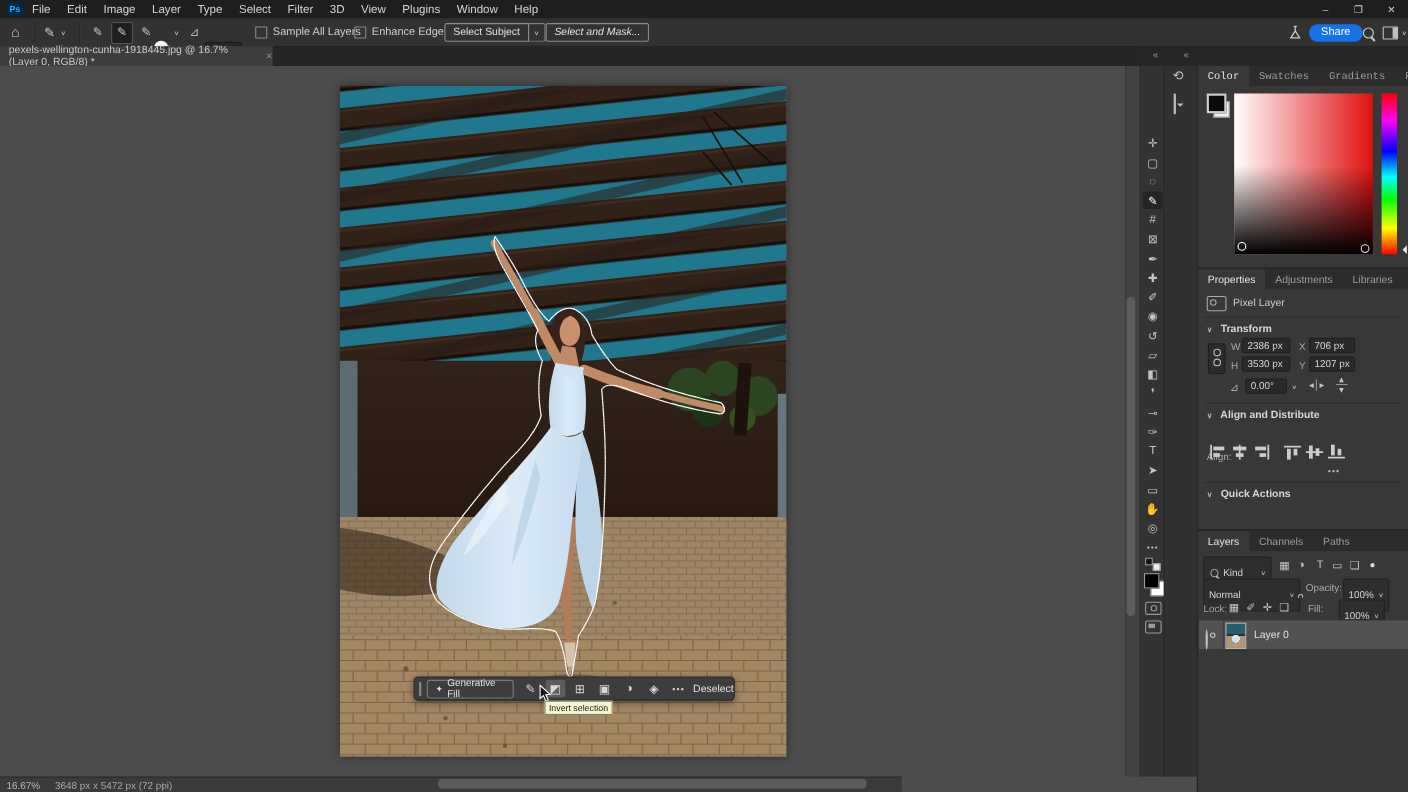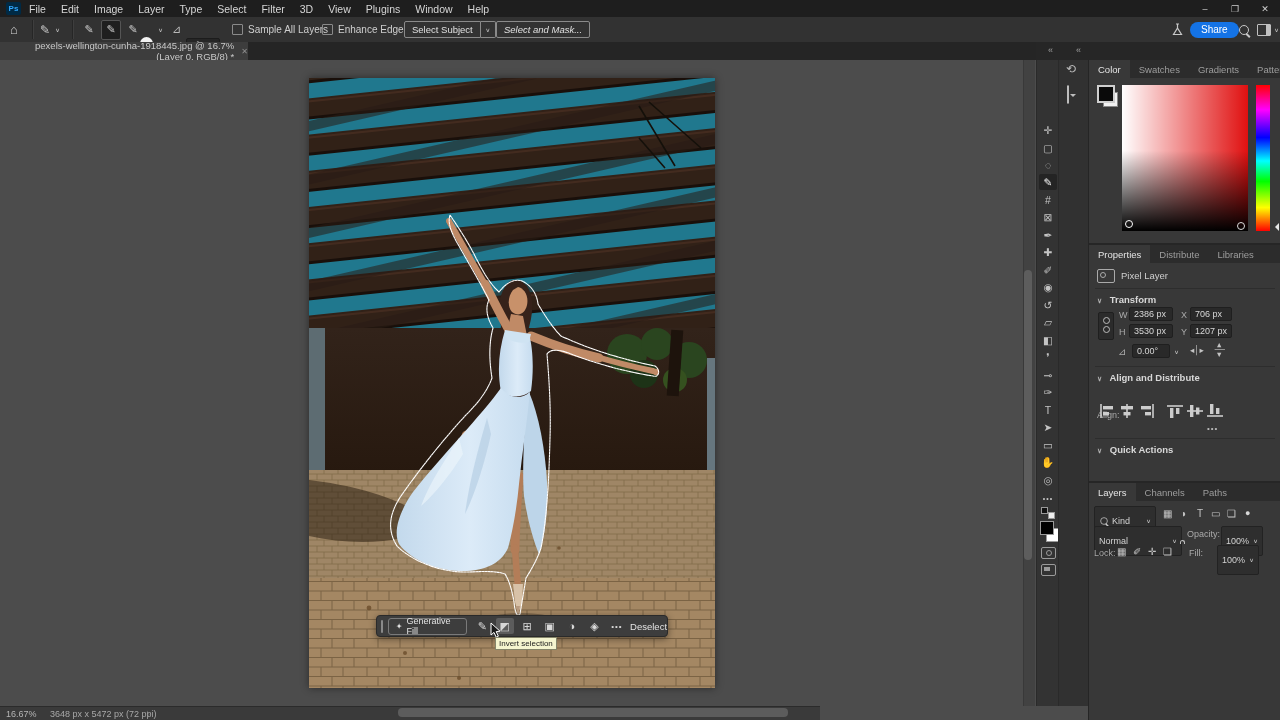--- a/index.html
+++ b/index.html
@@ -18,21 +18,21 @@
   .vsep{position:absolute;top:3px;height:19px;width:1px;background:#262626;border-right:1px solid #3e3e3e;}
   .mode-btn{width:18px;height:18px;display:flex;align-items:center;justify-content:center;border-radius:2px;font-size:11px;color:#c8c8c8;}
   .mode-btn.active{background:#1f1f1f;border:1px solid #555;}
   .chk{width:9px;height:9px;border:1px solid #8a8a8a;border-radius:1px;margin-right:5px;background:transparent;}
   .ob-btn{border:1px solid #8a8a8a;border-radius:2px;height:15px;display:flex;align-items:center;justify-content:center;
     font-size:9.5px;color:#e0e0e0;padding:0 7px;background:transparent;}
   .chev{font-size:7px;color:#bdbdbd;transform:scaleY(.8);}
   #share-btn{background:#1473e6;border-radius:9px;height:16px;padding:0 11px;display:flex;align-items:center;color:#fff;font-size:10px;}
   .mag{width:8px;height:8px;border:1.5px solid #c8c8c8;border-radius:50%;position:relative;}
   .mag::after{content:"";position:absolute;left:7px;top:7px;width:5px;height:1.5px;background:#c8c8c8;transform:rotate(45deg);transform-origin:0 0;}
-  #tabbar{left:0;top:42px;width:1280px;height:18px;background:#252525;text-align:right;}
+  #tabbar{left:0;top:42px;width:1280px;height:18px;background:#252525;}
   #doc-tab{position:absolute;left:0;top:0;width:248px;height:18px;background:#3d3d3d;display:flex;align-items:center;
     font-size:9.5px;color:#c9c9c9;padding-left:8px;box-sizing:border-box;}
   
   #canvas-area{left:0;top:60px;width:1036px;height:646px;background:#4c4c4c;}
   #photo{left:309px;top:78px;width:406px;height:610px;box-shadow:0 0 8px rgba(0,0,0,.45);}
   #vscroll{left:1023px;top:60px;width:11px;height:646px;background:#424242;border-left:1px solid #393939;}
   #vthumb{left:1024px;top:270px;width:8px;height:290px;background:#5d5d5d;border-radius:4px;}
   #statusbar{left:0;top:706px;width:820px;height:14px;background:#3a3a3a;border-top:1px solid #2b2b2b;
     font-size:9px;color:#b5b5b5;}
   #hthumb{left:398px;top:708px;width:390px;height:9px;background:#5c5c5c;border-radius:4px;}
@@ -342,42 +342,42 @@
   <span class="abs" style="left:8px;top:26px;"><span class="bubble"></span></span>
 </div>
 
 <div id="dockhdr" class="abs">
   <span class="abs" style="left:12px;top:3px;">«</span>
   <span class="abs" style="left:40px;top:3px;">«</span>
 </div>
 
 <div id="dock" class="abs">
 
-  <div class="tabstrip" style="top:0;">
+  <div class="tabstrip" style="top:0;font-family:Liberation Mono, monospace;">
     <span class="ptab active">Color</span>
     <span class="ptab">Swatches</span>
     <span class="ptab">Gradients</span>
     <span class="ptab">Patterns</span>
 
   </div>
   <span class="abs" style="left:14px;top:32px;width:13px;height:13px;background:#f2f2f2;border:1px solid #888;"></span>
   <span class="abs" style="left:8px;top:25px;width:14px;height:14px;background:#0a0a0a;border:2px solid #cfcfcf;z-index:2;"></span>
   <div class="abs" style="left:33px;top:25px;width:126px;height:146px;
        background:linear-gradient(to top,#000,rgba(0,0,0,0) 55%),linear-gradient(to right,#fff,rgba(255,255,255,0)),#e01010;"></div>
   <span class="abs" style="left:36px;top:160px;width:6px;height:6px;border:1px solid #fff;border-radius:50%;"></span>
   <span class="abs" style="left:148px;top:162px;width:6px;height:6px;border:1px solid #ddd;border-radius:50%;"></span>
   <div class="abs" style="left:167px;top:25px;width:14px;height:146px;
        background:linear-gradient(to bottom,#ff0000,#ff00ff 17%,#0000ff 36%,#00ffff 52%,#00ff00 66%,#ffff00 84%,#ff0000);"></div>
   <span class="abs" style="left:182px;top:163px;width:0;height:0;border:4px solid transparent;border-right-color:#e8e8e8;"></span>
 
   <div class="pdivider" style="top:183px;"></div>
 
   <div class="tabstrip" style="top:185px;">
     <span class="ptab active">Properties</span>
-    <span class="ptab">Distribute</span>
+    <span class="ptab">Adjustments</span>
     <span class="ptab">Libraries</span>
   </div>
   <span class="abs" style="left:8px;top:209px;width:16px;height:12px;border:1px solid #aaa;border-radius:2px;">
     <span style="position:absolute;left:2px;top:2px;width:4px;height:4px;border:1px solid #aaa;border-radius:50%;"></span>
   </span>
   <span class="abs" style="left:32px;top:210px;font-size:9.5px;color:#cfcfcf;">Pixel Layer</span>
   <div class="hline" style="top:228px;"></div>
 
   <div class="sect-hdr" style="left:8px;top:234px;">
     <span class="caret">∨</span>
@@ -478,13 +478,19 @@
   <span class="abs" style="left:28px;top:486px;font-size:10px;color:#c4c4c4;">▦</span>
   <span class="abs" style="left:44px;top:486px;font-size:10px;color:#c4c4c4;">✐</span>
   <span class="abs" style="left:59px;top:486px;font-size:10px;color:#c4c4c4;">✛</span>
   <span class="abs" style="left:74px;top:486px;font-size:10px;color:#c4c4c4;">❏</span>
   <span class="abs" style="left:90px;top:484px;"><span class="lockicon"></span></span>
   <span class="plabel" style="left:100px;top:488px;">Fill:</span>
   <div class="dd" style="left:128px;top:485px;width:42px;">
     <span>100%</span>
       <span class="chev">∨</span>
   </div>
+  <div id="layer-row" style="top:504px;">
+    <span class="abs" style="left:6px;top:9px;"><span class="eye"></span></span>
+    <span class="abs" style="left:22px;top:0;width:1px;height:26px;background:#3a3a3a;"></span>
+    <span id="layer-thumb"></span>
+    <span class="abs" style="left:50px;top:8px;font-size:9.5px;color:#e2e2e2;">Layer 0</span>
+  </div>
 </div>
 
 </body></html>

